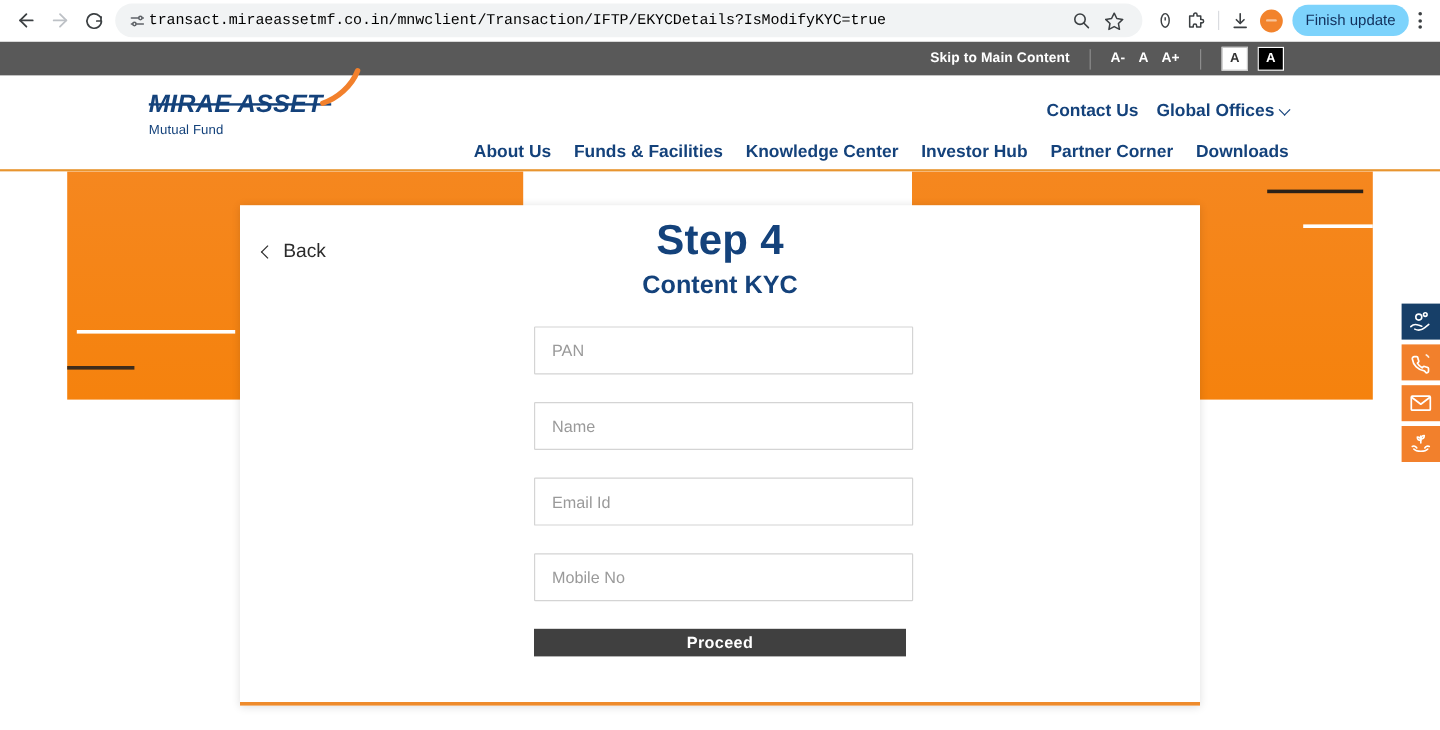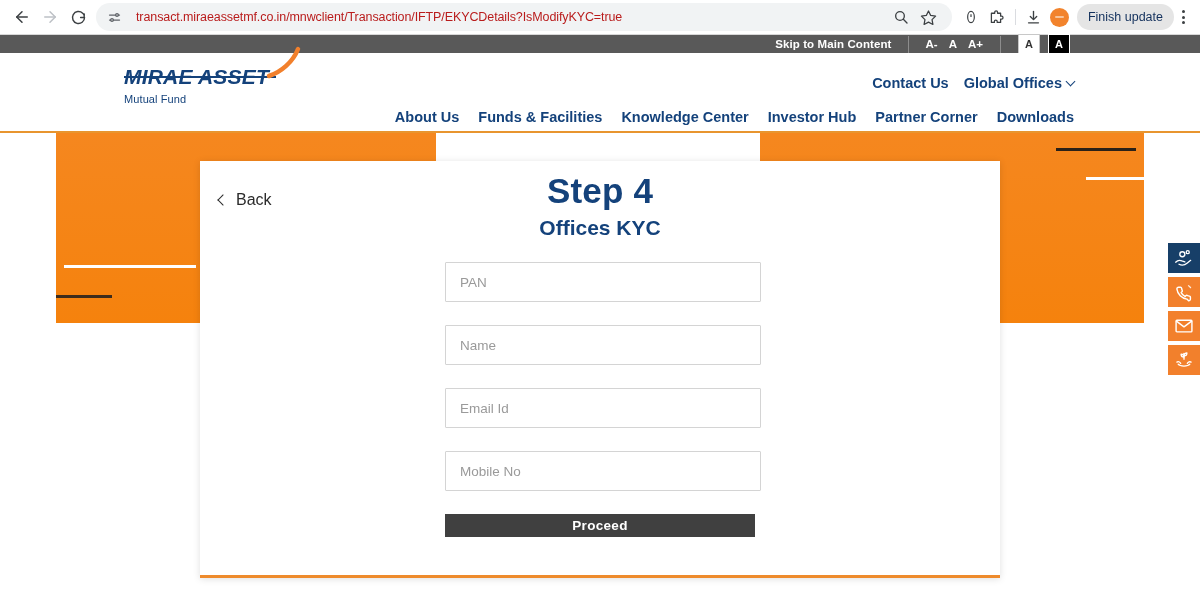--- a/index.html
+++ b/index.html
@@ -31,57 +31,58 @@
     height: 28px;
     background: #f1f3f4;
     border-radius: 14px;
     display: flex; align-items: center;
     margin: 0 6px 0 4px;
     padding: 0 10px 0 8px;
     min-width: 0;
   }
   .site-icon { width: 20px; height: 20px; display:flex; align-items:center; justify-content:center; flex:0 0 auto; }
   .url-text {
-    font-size: 12.5px; color: #b91c1c;
+    font-size: 12.5px; color: #000000;
     white-space: nowrap; overflow: hidden;
-    margin-left: 12px;
+    margin-left: 0;
     letter-spacing: -0.1px;
+    font-family: Liberation Mono, monospace;
   }
   .omni-actions { display:flex; align-items:center; gap:2px; margin-left:auto; flex:0 0 auto;}
   .tb-icon {
     width: 26px; height: 26px;
     display: flex; align-items: center; justify-content: center;
     flex: 0 0 auto;
   }
   .tb-sep { width:1px; height:16px; background:#dadce0; margin:0 5px; flex:0 0 auto;}
   .avatar-circle {
     width: 19px; height: 19px; border-radius: 50%;
     background: #f2832c;
     display:flex;align-items:center;justify-content:center;
     flex:0 0 auto;
   }
   .avatar-circle::after{content:"";display:block;width:9px;height:2.5px;background:#f7c49a;border-radius:2px;}
   .finish-update {
     height: 26px;
-    background: #e5e5e5;
+    background: #7dd3fc;
     color: #12305c;
     border-radius: 13px;
     font-size: 12.5px;
     display:flex;align-items:center;
     padding: 0 11px;
     margin-left: 4px;
     flex:0 0 auto;
   }
   .kebab { width:18px;height:26px;display:flex;flex-direction:column;align-items:center;justify-content:center;gap:2.5px;flex:0 0 auto;}
   .kebab i { width:3px;height:3px;border-radius:50%;background:#3c4043;display:block;}
   .chrome-divider { height:1px; background:#d8d8d8; width:1200px;}
 
   
   .access-bar {
-    height: 18px; width: 1200px;
+    height: 28px; width: 1200px;
     background: #595959;
     display: flex; align-items: center; justify-content: flex-end;
     padding-right: 130px;
     gap: 0;
   }
   .skip-link { color:#ffffff; font-size:11.5px; font-weight:600; margin-right:16px; letter-spacing:.1px;}
   .vbar { width:1px; height:17px; background:#8d8d8d; }
   .font-sizes { display:flex; align-items:center; gap:11px; margin:0 17px;}
   .font-sizes span { color:#ffffff; font-size:11.5px; font-weight:600;}
   .contrast-group { display:flex; align-items:center; gap:8px; margin-left:17px;}
@@ -375,21 +376,21 @@
     <div class="dec-line" style="left:326px; top:44px; width:58px; background:#ffffff;"></div>
   </div>
 
   <div class="card">
     <div class="back-link">
       <span class="back-chev"></span>
       <span>Back</span>
     </div>
 
     <div class="card-title">Step 4</div>
-    <div class="card-subtitle">Offices KYC</div>
+    <div class="card-subtitle">Content KYC</div>
 
     <div class="form-area">
       <input class="form-field" type="text" placeholder="PAN" style="">
       <input class="form-field" type="text" placeholder="Name" style="">
       <input class="form-field" type="text" placeholder="Email Id" style="">
       <input class="form-field" type="text" placeholder="Mobile No" style="">
       <button class="proceed-btn">Proceed</button>
     </div>
   </div>
 

